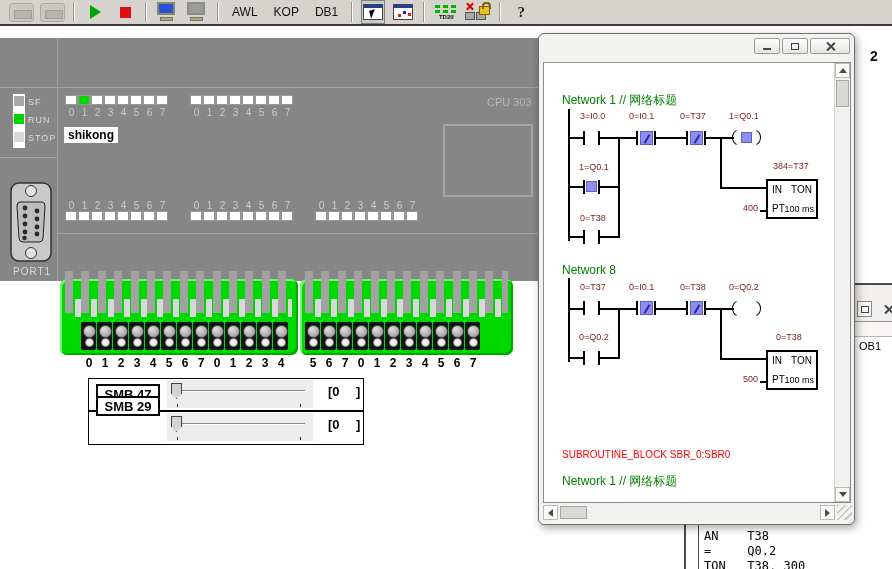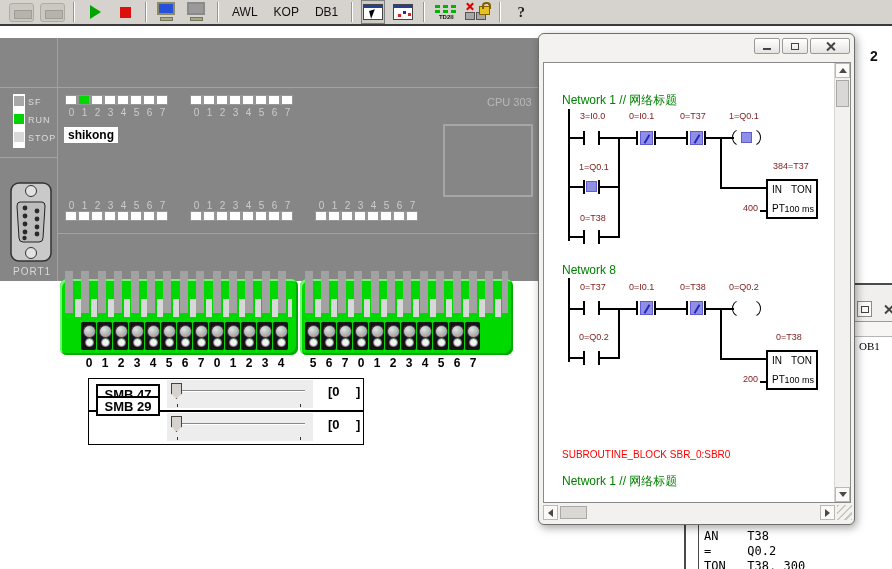--- a/index.html
+++ b/index.html
@@ -90,21 +90,21 @@
   .bgwin{position:absolute;left:684px;top:283px;width:208px;height:286px;background:#fff;
          border-left:2px solid #4a4a4a;border-top:2px solid #4a4a4a;z-index:5}
   .bgw-title{position:absolute;left:0;top:0;width:100%;height:37px;background:#f0efed;border-bottom:1px solid #9a9a9a}
   .bgw-tool{position:absolute;left:0;top:37px;width:100%;height:15px;background:#f7f6f4;border-bottom:1px solid #b5b5b5}
   .bgw-btn{position:absolute;width:15px;height:16px;border:1px solid #8a8a8a;background:#fbfaf8;
            display:flex;align-items:center;justify-content:center}
   .boxg{width:8px;height:7px;border:1.3px solid #444}
   .xmark{position:relative;width:11px;height:11px}
   .xmark::before,.xmark::after{content:"";position:absolute;left:5px;top:0;width:1.6px;height:11px;background:#444}
   .xmark::before{transform:rotate(45deg)}.xmark::after{transform:rotate(-45deg)}
-  .bgw-ob1{position:absolute;font-family:Liberation Serif, serif;font-size:11px;color:#000}
+  .bgw-ob1{position:absolute;font-family:Liberation Sans, sans-serif;font-size:11px;color:#000}
   .bgw-vline{position:absolute;width:1px;background:#4a4a4a}
   .codelines{position:absolute;font-family:"DejaVu Sans Mono",monospace;font-size:12px;line-height:15px;color:#000;white-space:pre}
 
   
   .lwin{position:absolute;left:538px;top:33px;width:317px;height:492px;background:#f4f2ef;
         border:1px solid #6e6e6e;border-radius:6px;box-shadow:2px 3px 8px rgba(0,0,0,.35);z-index:10}
   .lw-title{position:absolute;left:0;top:0;width:100%;height:26px;display:flex;align-items:center}
   .lw-ico{position:absolute;left:11px;top:8px;width:13px;height:11px;border:1px solid #555;
       background:linear-gradient(90deg,#2e6e5e 0 6px,#cfe8df 6px)}
   .lw-text{position:absolute;left:30px;top:6px;font-size:12px;color:#000}
@@ -551,21 +551,21 @@
 
         <div class="rail" style="left:176px;top:246px;height:50px"></div>
         <i class="wire" style="left:176px;top:295px;width:46px"></i>
         <span class="lbl" style="left:232px;top:269px">0=T38</span>
         <div class="tbox" style="left:222px;top:287px">
           <span style="left:4px;top:3px">IN</span>
           <span style="right:4px;top:3px">TON</span>
           <span style="left:4px;bottom:3px">PT</span>
           <span style="right:2px;bottom:3px;font-size:9px">100 ms</span>
         </div>
-        <span class="pnum" style="left:188px;top:311px;width:26px">200</span>
+        <span class="pnum" style="left:188px;top:311px;width:26px">500</span>
         <i class="wire" style="left:216px;top:318px;width:6px"></i>
 
         <span class="hdr-red" style="left:18px;top:386px">SUBROUTINE_BLOCK SBR_0:SBR0</span>
         <span class="hdr-grn" style="left:18px;top:410px">Network 1 // 网络标题</span>
       </div>
 
       <div class="vscroll">
         <div class="sbtn" style="left:0;top:0">
             <span class="tri-up"></span>
           </div>

